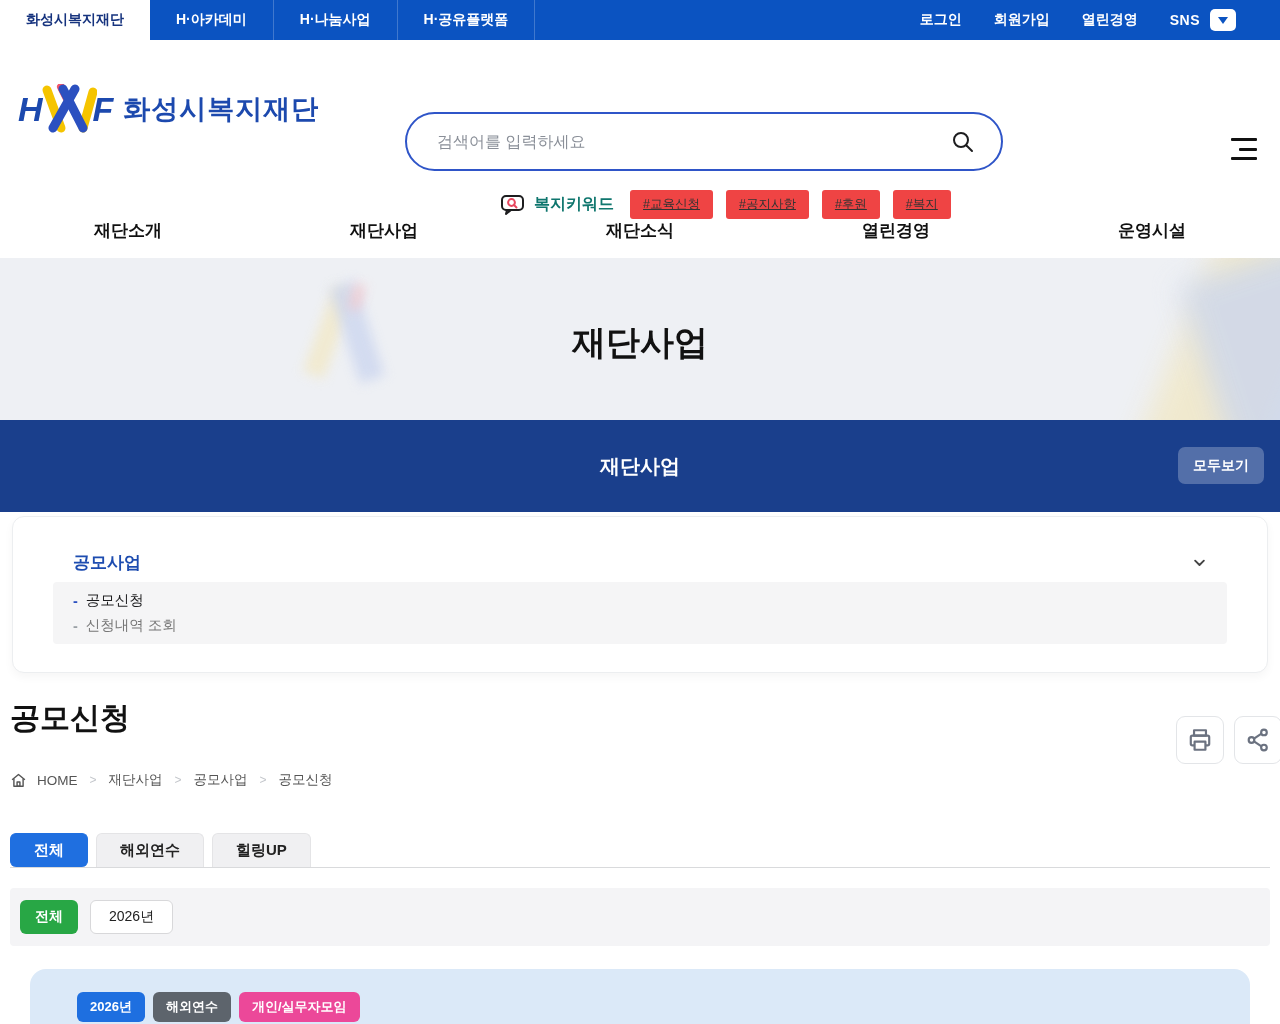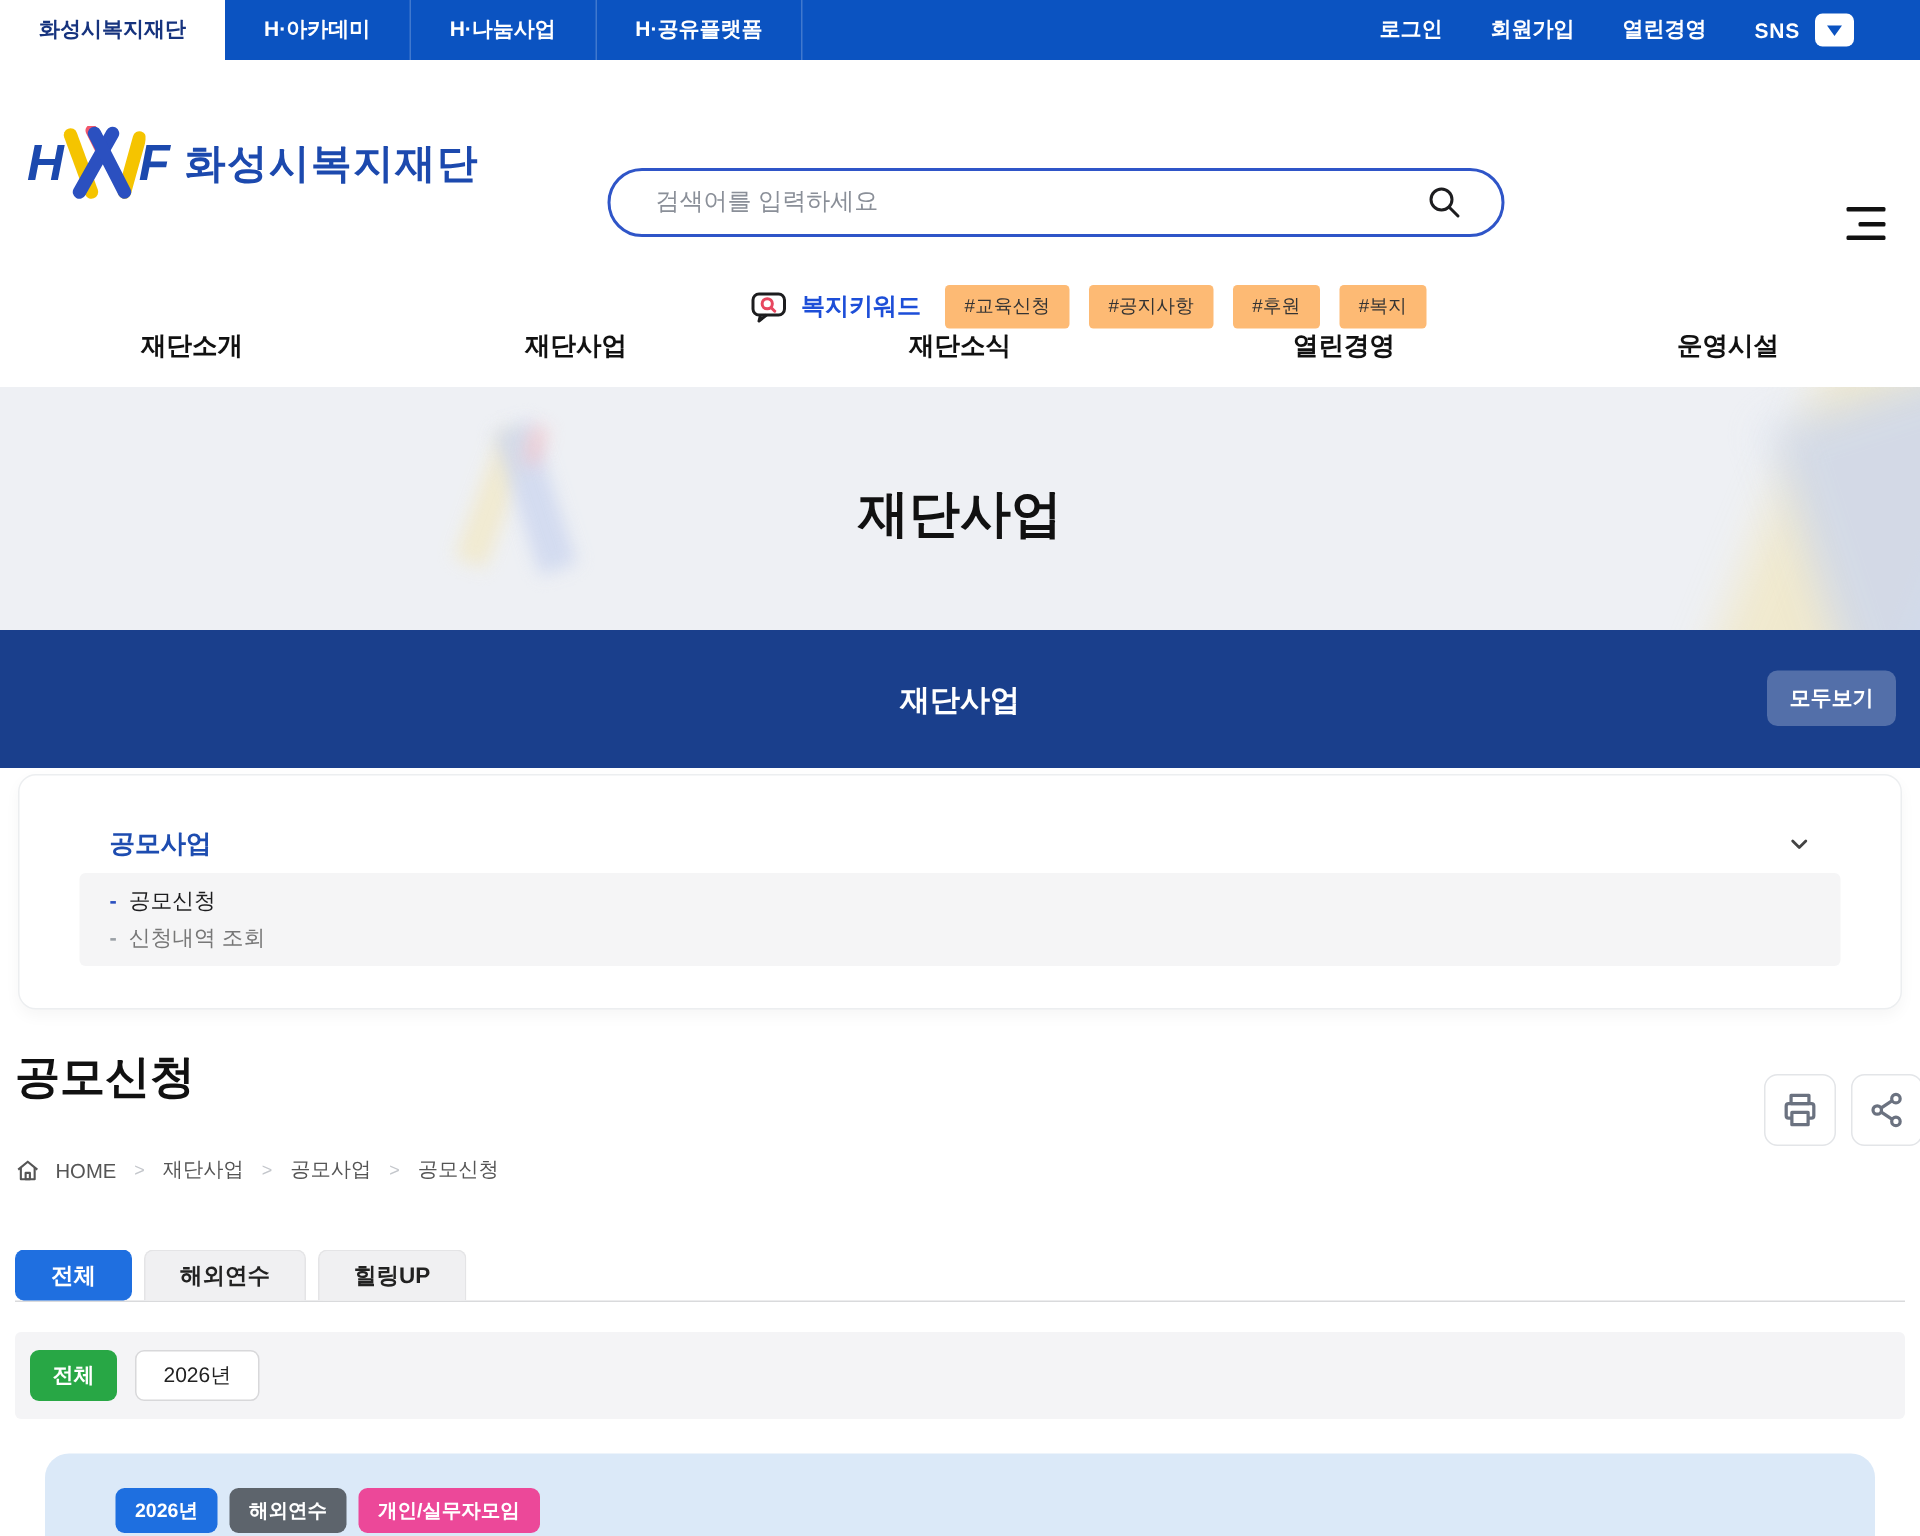--- a/index.html
+++ b/index.html
@@ -18,30 +18,30 @@
   .sns span.lbl { color:#fff; font-size:14px; font-weight:700; letter-spacing:.5px; }
   .sns-btn { width:26px; height:22px; border:none; border-radius:5px; background:#fff; cursor:pointer; display:flex; align-items:center; justify-content:center; }
   .tri { width:0; height:0; border-left:5px solid transparent; border-right:5px solid transparent; border-top:7px solid #0b53c1; }
 
   
   .header { position:relative; height:162px; background:#fff; }
   .logo { position:absolute; left:18px; top:44px; display:flex; align-items:center; }
   .logo-h,.logo-f { font-size:34px; font-weight:800; color:#1c49ae; font-style:italic; }
   .logo-w { margin:0 -4px; }
   .logo-text { font-size:27px; font-weight:800; color:#1c49ae; margin-left:10px; letter-spacing:1px; }
-  .searchwrap { position:absolute; left:405px; top:72px; width:598px; height:46px; border:2px solid #2f55c8; border-radius:30px; background:#fff; display:flex; }
+  .searchwrap { position:absolute; left:405px; top:72px; width:598px; height:59px; border:2px solid #2f55c8; border-radius:30px; background:#fff; display:flex; }
   .search { flex:1; border:none; outline:none; background:transparent; font-size:16px; padding:0 10px 0 30px; color:#222; font-family:inherit; }
   .search::placeholder { color:#8a8f98; }
   .search-btn { background:none; border:none; cursor:pointer; padding:0 26px 0 0; display:flex; align-items:center; }
   .hamburger { position:absolute; right:23px; top:98px; width:26px; height:22px; background:none; border:none; cursor:pointer; display:flex; flex-direction:column; justify-content:space-between; align-items:flex-end; }
   .hamburger i { display:block; height:3px; background:#111; width:100%; border-radius:1px; }
   .hamburger i.short { width:68%; }
   .kw-row { position:absolute; left:500px; top:150px; display:flex; align-items:center; }
-  .kw-title { font-size:16px; font-weight:800; color:#1d4ed8; margin:0 16px 0 8px; }
-  .chip { background:#fdba74; color:#333; font-size:12.5px; padding:6px 13px; border-radius:3px; margin-right:13px; }
+  .kw-title { font-size:16px; font-weight:800; color:#0f766e; margin:0 16px 0 8px; }
+  .chip { background:#ef4444; color:#333; font-size:12.5px; padding:6px 13px; border-radius:3px; margin-right:13px;text-decoration:underline; }
 
   
   .mainnav { height:56px; display:flex; background:#fff;font-family:Liberation Mono, monospace; }
   .mainnav a { flex:1; display:flex; align-items:center; justify-content:center; font-size:17px; font-weight:800; color:#111; }
 
   
   .hero { position:relative; height:162px; background:#eef0f4; overflow:hidden; }
   .hero-title { position:absolute; width:100%; top:62px; text-align:center; font-size:34px; font-weight:800; color:#111; }
   .wm { position:absolute; filter:blur(6px); }
   .wm-l1 { left:318px; top:28px; width:22px; height:92px; background:#f2e9c8; transform:rotate(20deg); opacity:.8; }

